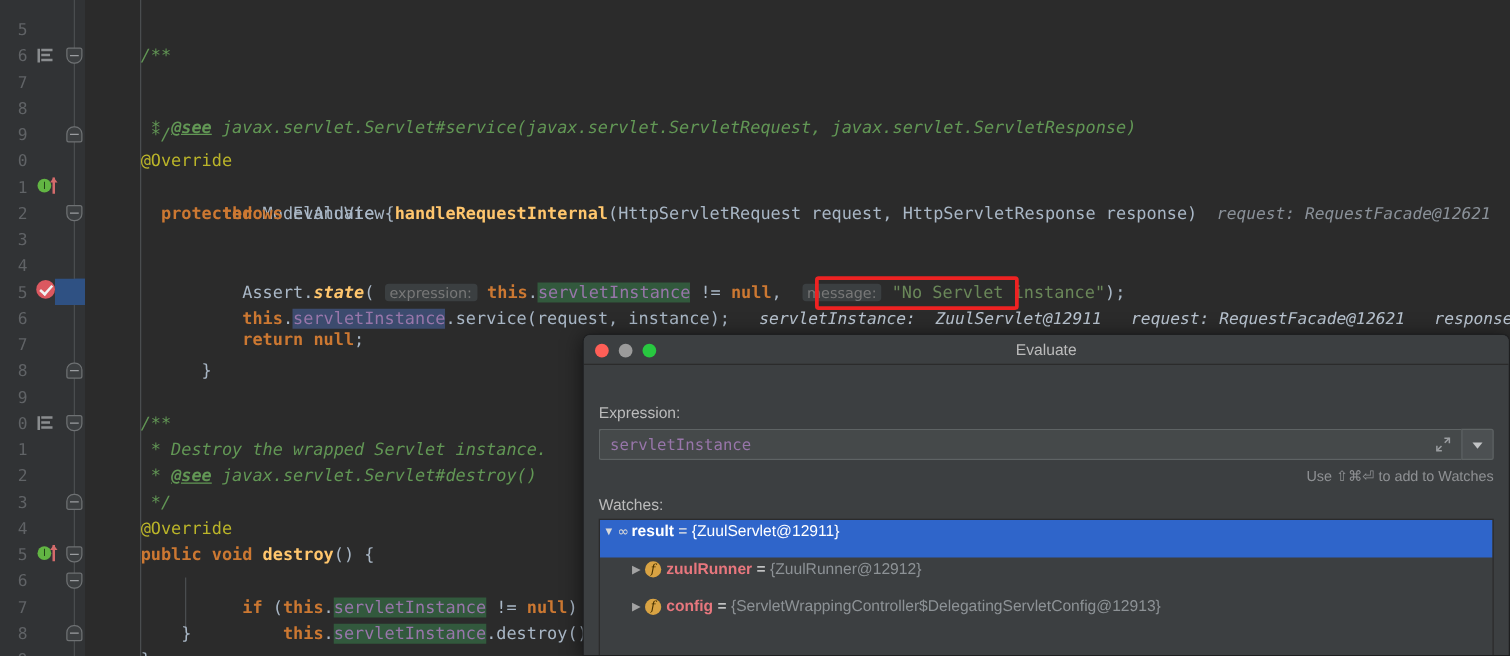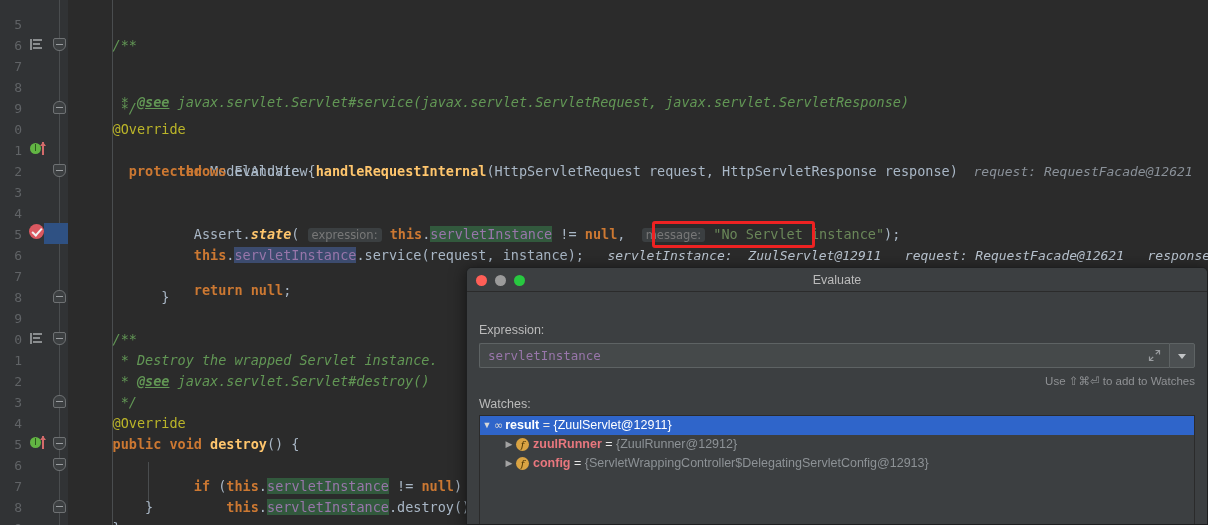--- a/index.html
+++ b/index.html
@@ -245,21 +245,21 @@
     font-family: "Liberation Sans", sans-serif;
   }
 
   .result-box {
     position: absolute; left: 12px; top: 123px; width: 716px; height: 120px;
     background: #3c3f41;
     border: 1px solid #2b2b2b;
     overflow: hidden;
   }
   .tree-row {
-    position: relative; height: 19px; line-height: 19px;
+    position: relative; height: 30px; line-height: 19px;
     font-family: "Liberation Sans", sans-serif;
     font-size: 12.5px;
     white-space: nowrap;
     color: #bbbbbb;
   }
   .tree-row.selected { background: #2f65ca; }
   .twisty {
     display: inline-block; width: 14px; text-align: center;
     color: #a3a3a3; font-size: 9px; vertical-align: middle;
   }
@@ -370,21 +370,21 @@
     </div>
 
     <div class="code-line" style="top:203px">
       <span class="txt"><span class="plain">        Assert.</span><span class="mth ital">state</span><span class="plain">( </span><span class="hint">expression:</span><span class="plain"> </span><span class="kw">this</span><span class="plain">.</span><span class="fld hl-search">servletInstance</span><span class="plain"> != </span><span class="kw">null</span><span class="plain">,  </span><span class="hint">message:</span><span class="plain"> </span><span class="str">"No Servlet instance"</span><span class="plain">);</span></span>
     </div>
 
     <div class="code-line" style="top:224px">
       <span class="txt"><span class="plain">        </span><span class="kw">this</span><span class="plain">.</span><span class="fld hl-write">servletInstance</span><span class="plain">.service(request, instance);</span></span><span class="inline-val-sel">&nbsp;&nbsp; servletInstance: &nbsp;ZuulServlet@12911&nbsp;&nbsp; request: RequestFacade@12621&nbsp;&nbsp; response: ResponseF</span>
     </div>
 
-    <div class="code-line" style="top:259px">
+    <div class="code-line" style="top:241px">
       <span class="txt"><span class="plain">        </span><span class="kw">return</span><span class="plain"> </span><span class="kw">null</span><span class="plain">;</span></span>
     </div>
 
     <div class="code-line" style="top:266px">
       <span class="txt"><span class="plain">    }</span></span>
     </div>
 
     <div class="code-line" style="top:35px"><span class="txt"><span class="cmt">    /**</span></span></div>
     <div class="code-line" style="top:92px"><span class="txt"><span class="cmt">     * </span><span class="see">@see</span><span class="cmt"> javax.servlet.Servlet#service(javax.servlet.ServletRequest, javax.servlet.ServletResponse)</span></span></div>
     <div class="code-line" style="top:98px"><span class="txt"><span class="cmt">     */</span></span></div>

